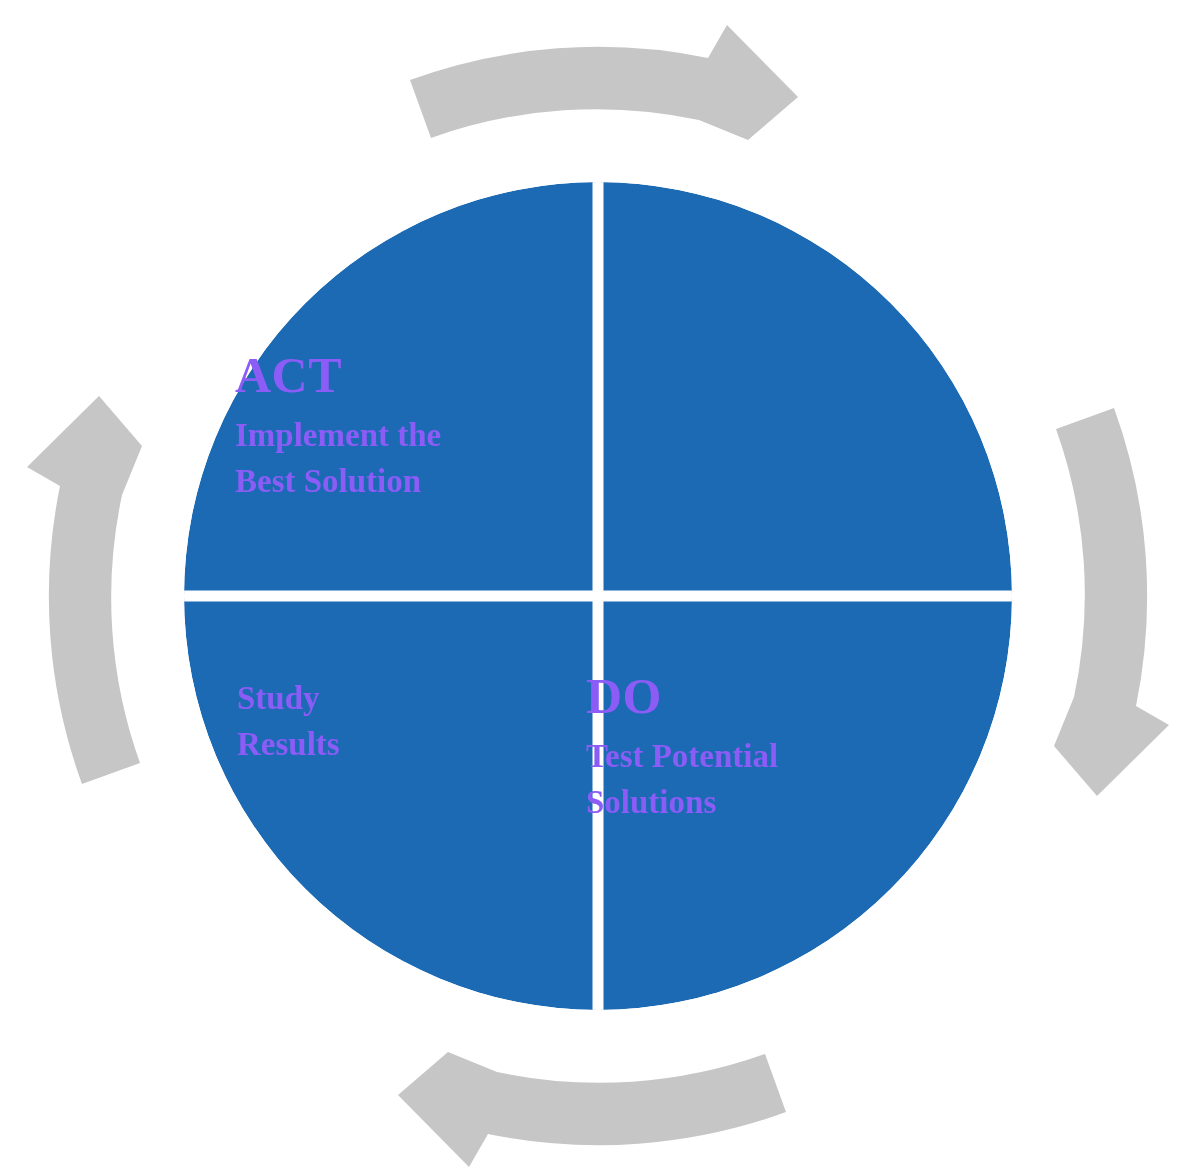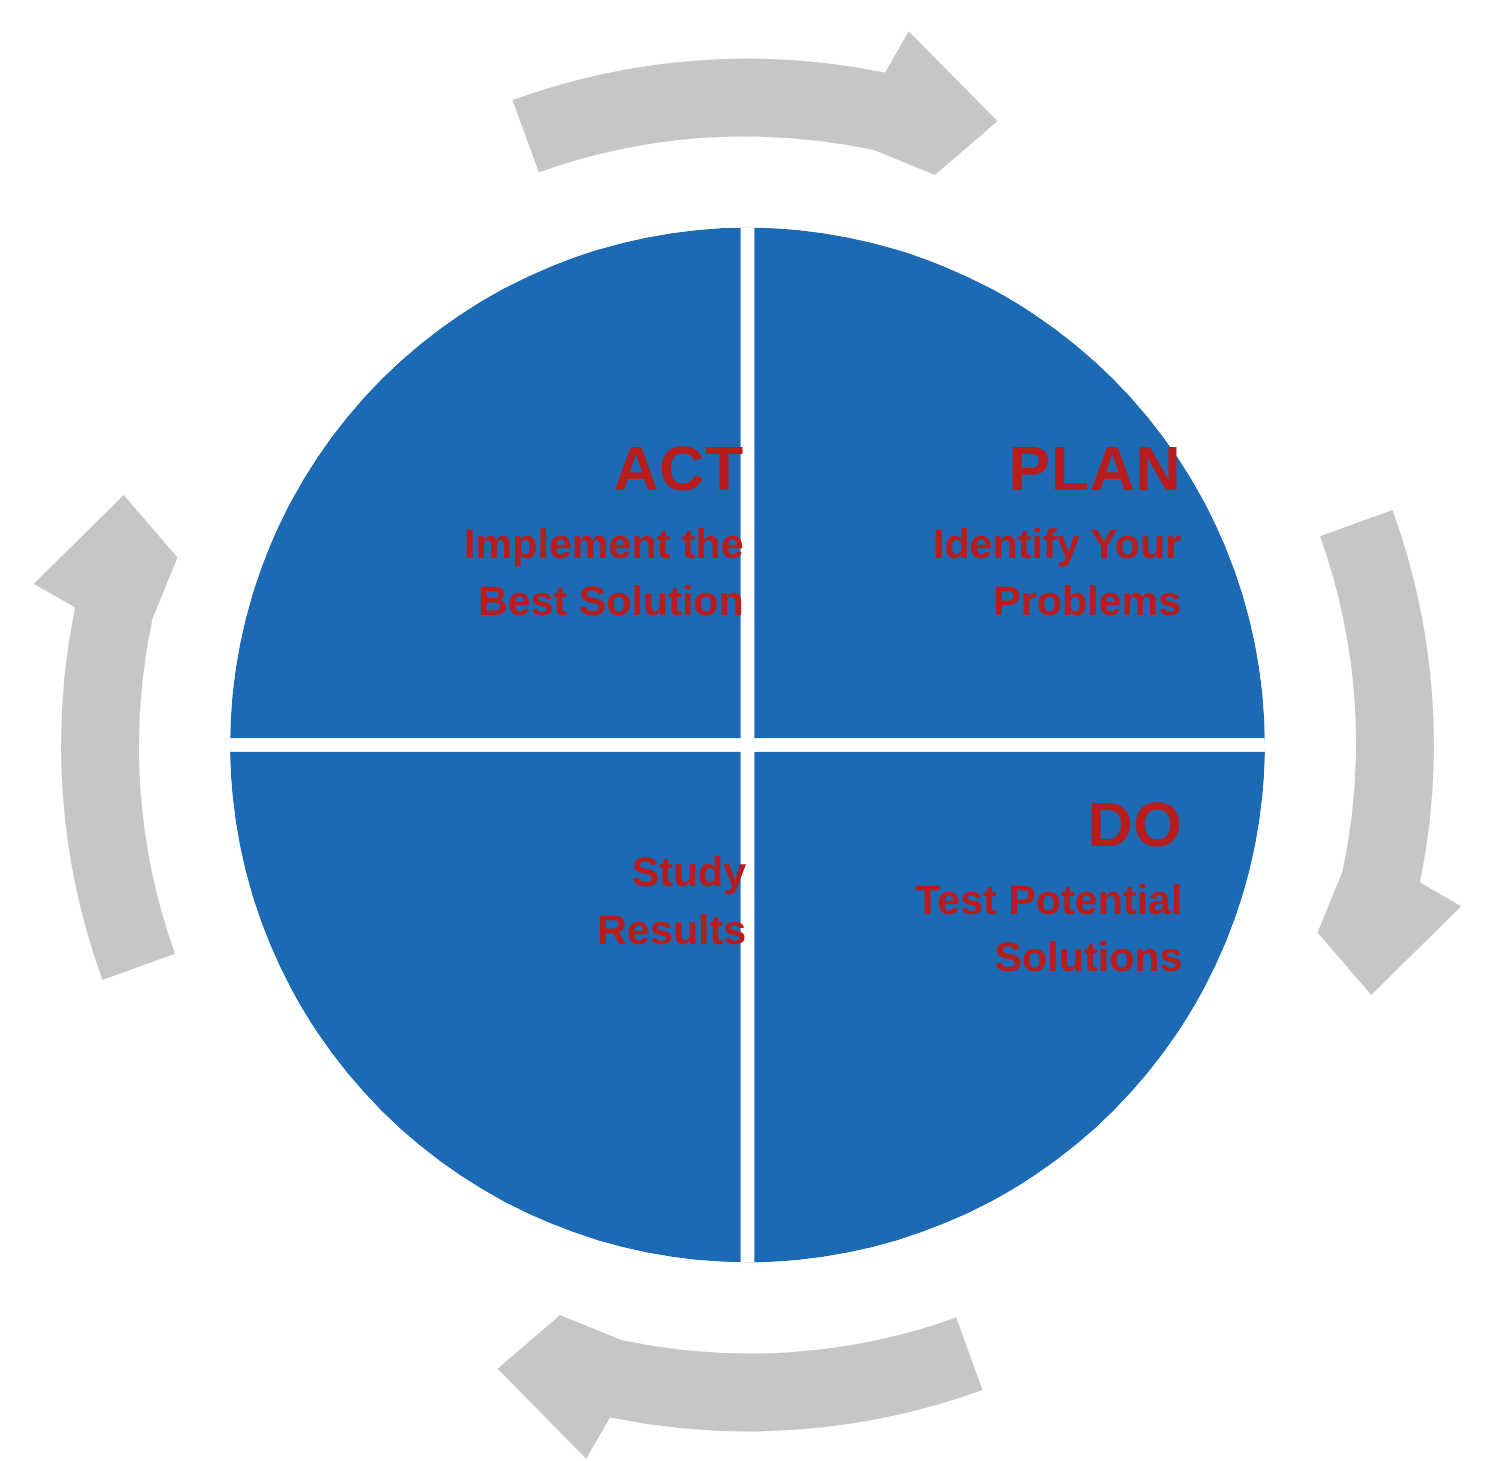--- a/index.html
+++ b/index.html
@@ -19,41 +19,42 @@
     position: absolute;
     left: 0;
     top: 0;
     width: 1200px;
     height: 1169px;
     display: block;
   }
   .quad {
     position: absolute;
     width: 360px;
-    text-align: right;
-    color: #b91c1c;
+    text-align: left;
+    color: #8b5cf6;
     pointer-events: none;
+    font-family: Liberation Serif, serif;
   }
   .quad-title {
     font-size: 50px;
     font-weight: 700;
     line-height: 1.15;
     letter-spacing: 0.5px;
   }
   .quad-sub {
     font-size: 33px;
     font-weight: 700;
     line-height: 1.4;
     margin-top: 7px;
     white-space: pre-line;
   }
   #quad-act   { left: 235px; top: 347px; }
   #quad-plan  { left: 585px; top: 347px; }
   #quad-check { left: 237px; top: 668px; }
-  #quad-do    { left: 586px; top: 632px; }
+  #quad-do    { left: 586px; top: 668px; }
 </style>
 </head>
 <body>
 
 <div class="stage">
 
   <svg class="cycle-svg" viewBox="0 0 1200 1169" xmlns="http://www.w3.org/2000/svg">
     <defs>
       <path id="cycle-arrow-shape" d="M 410 80
                A 549 549 0 0 1 708 58
@@ -79,25 +80,20 @@
       <rect x="178" y="590.5" width="842" height="11" fill="#FFFFFF"></rect>
     </g>
   </svg>
 
   <div class="quad" id="quad-act">
     <div class="quad-title">ACT</div>
     <div class="quad-sub">Implement the
 Best Solution</div>
   </div>
 
-  <div class="quad" id="quad-plan">
-    <div class="quad-title">PLAN</div>
-    <div class="quad-sub">Identify Your
-Problems</div>
-  </div>
 
   <div class="quad" id="quad-check">
     <div class="quad-sub">Study
 Results</div>
   </div>
 
   <div class="quad" id="quad-do">
     <div class="quad-title">DO</div>
     <div class="quad-sub">Test Potential
 Solutions</div>

